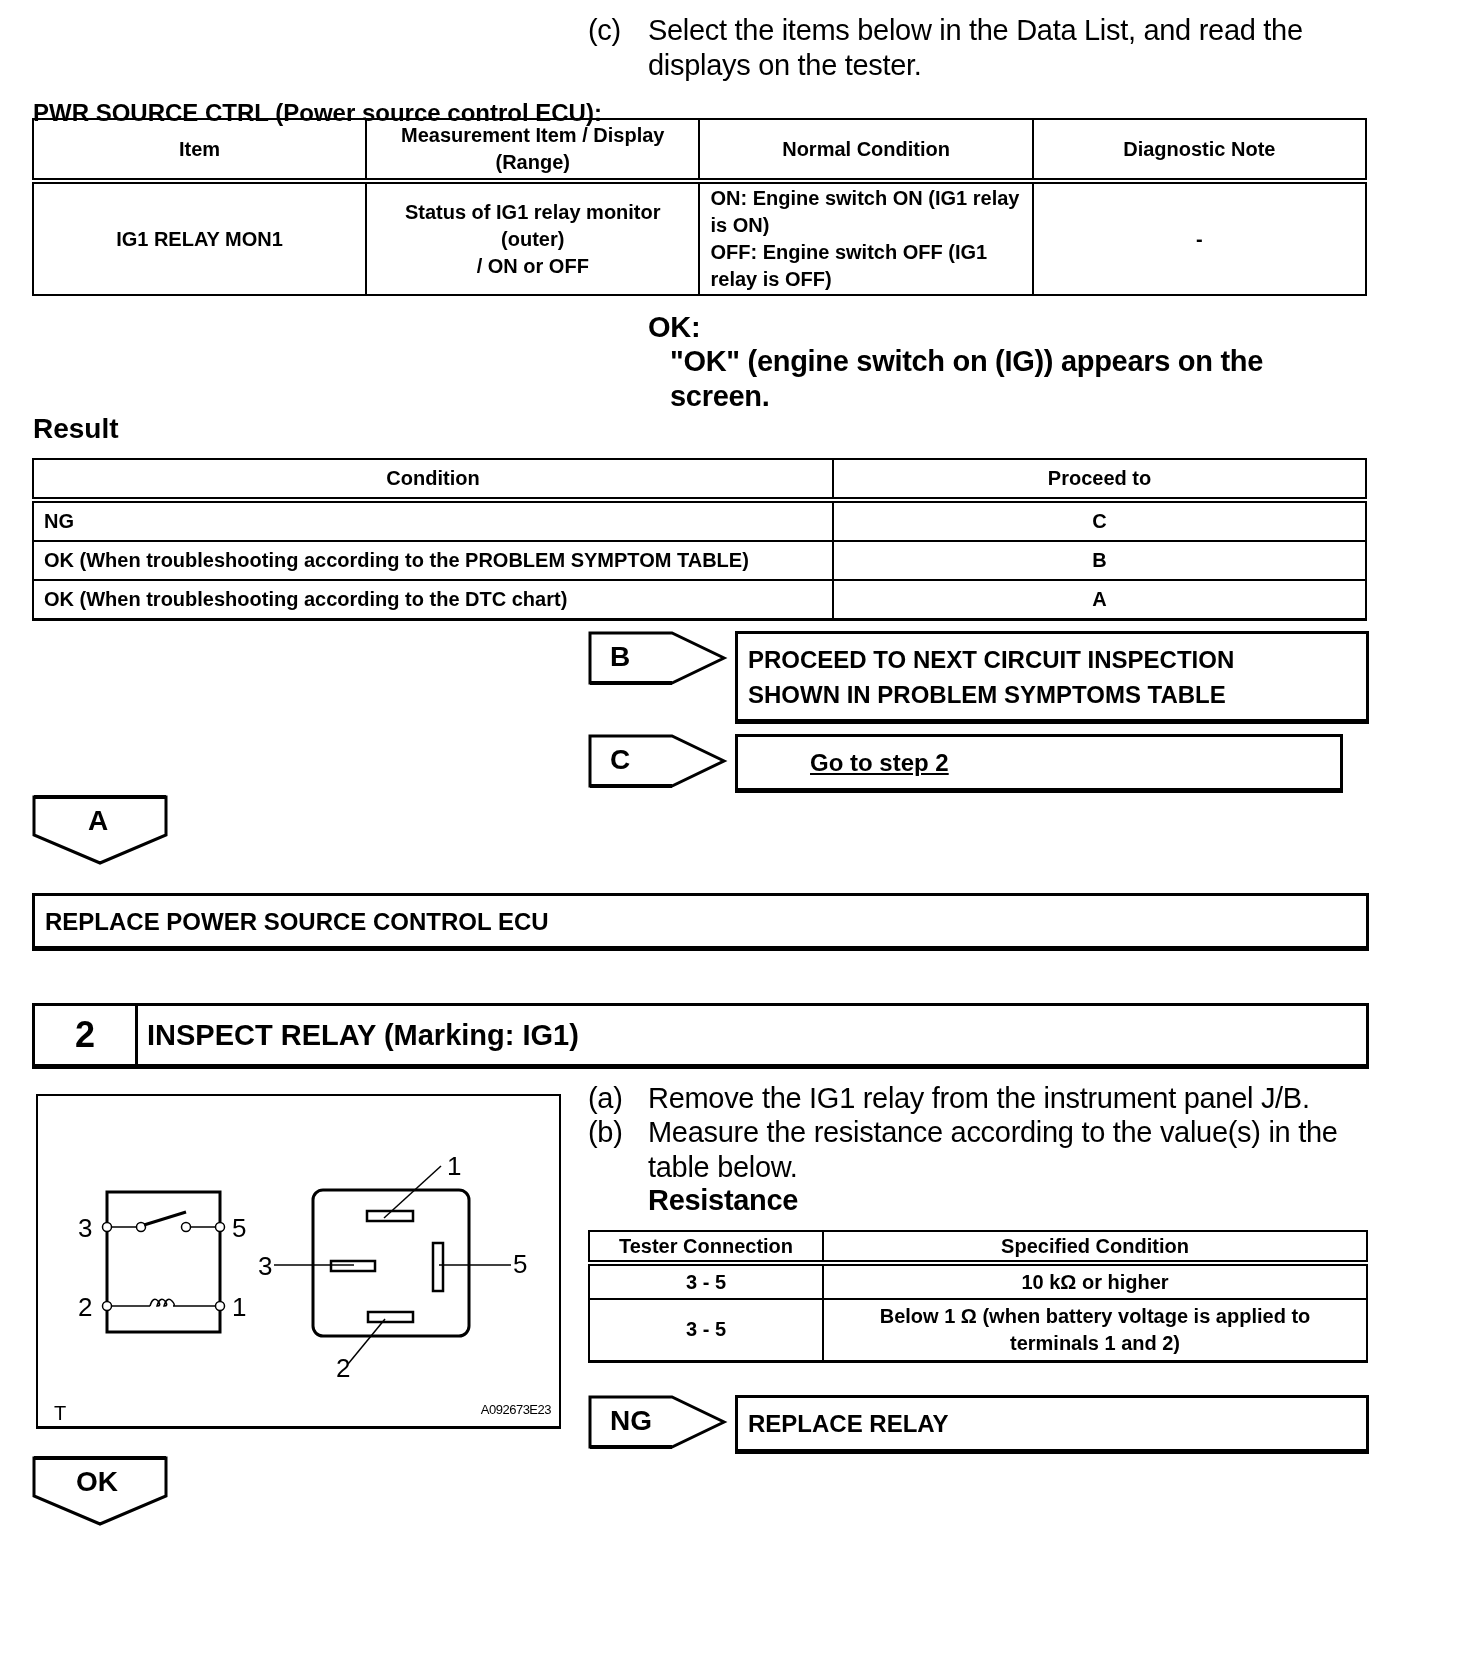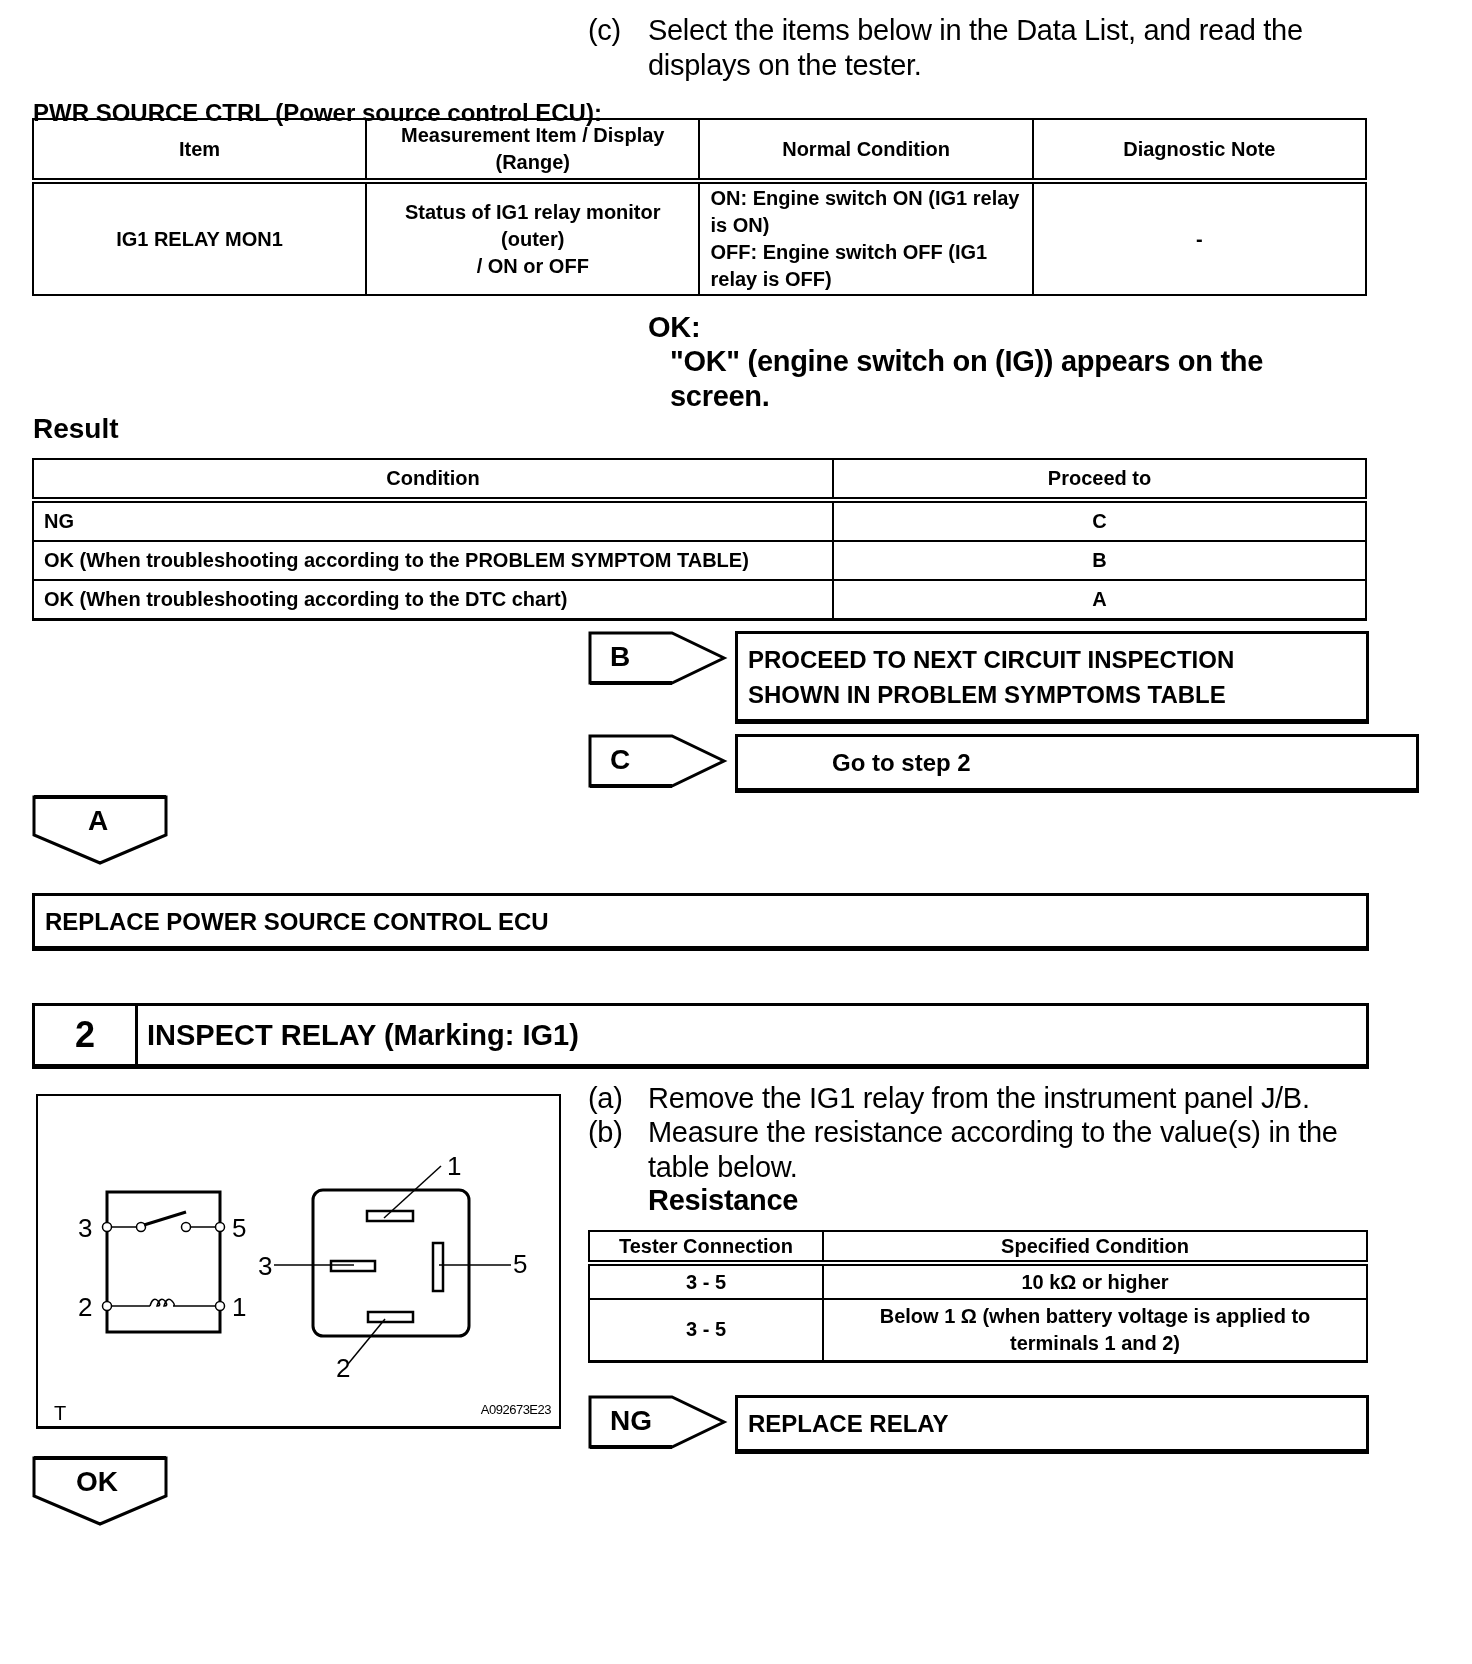--- a/index.html
+++ b/index.html
@@ -101,21 +101,21 @@
   <div>SHOWN IN PROBLEM SYMPTOMS TABLE</div>
 </div>
 
 <div class="abs tag" style="left:588px; top:734px; width:140px; height:54px;">
   <svg width="140" height="54">
     <polygon points="2,2 84,2 136,27 84,52 2,52" fill="#fff" stroke="#000" stroke-width="3"></polygon>
     <line x1="2" y1="52" x2="84" y2="52" stroke="#000" stroke-width="4"></line>
   </svg>
   <span class="tag-label" style="left:22px; top:10px;">C</span>
 </div>
-<div class="abs result-box" style="left:735px; top:734px; width:684px; height:59px; padding-left:94px;">
+<div class="abs result-box" style="left:735px; top:734px; width:608px; height:59px; padding-left:72px;text-decoration:underline;">
   <div>Go to step 2</div>
 </div>
 
 <div class="abs tag" style="left:32px; top:795px; width:138px; height:72px;">
   <svg width="138" height="72">
     <polygon points="2,2 134,2 134,40 68,68 2,40" fill="#fff" stroke="#000" stroke-width="3"></polygon>
     <line x1="2" y1="2" x2="134" y2="2" stroke="#000" stroke-width="4"></line>
   </svg>
   <span class="tag-label" style="left:56px; top:10px;">A</span>
 </div>

